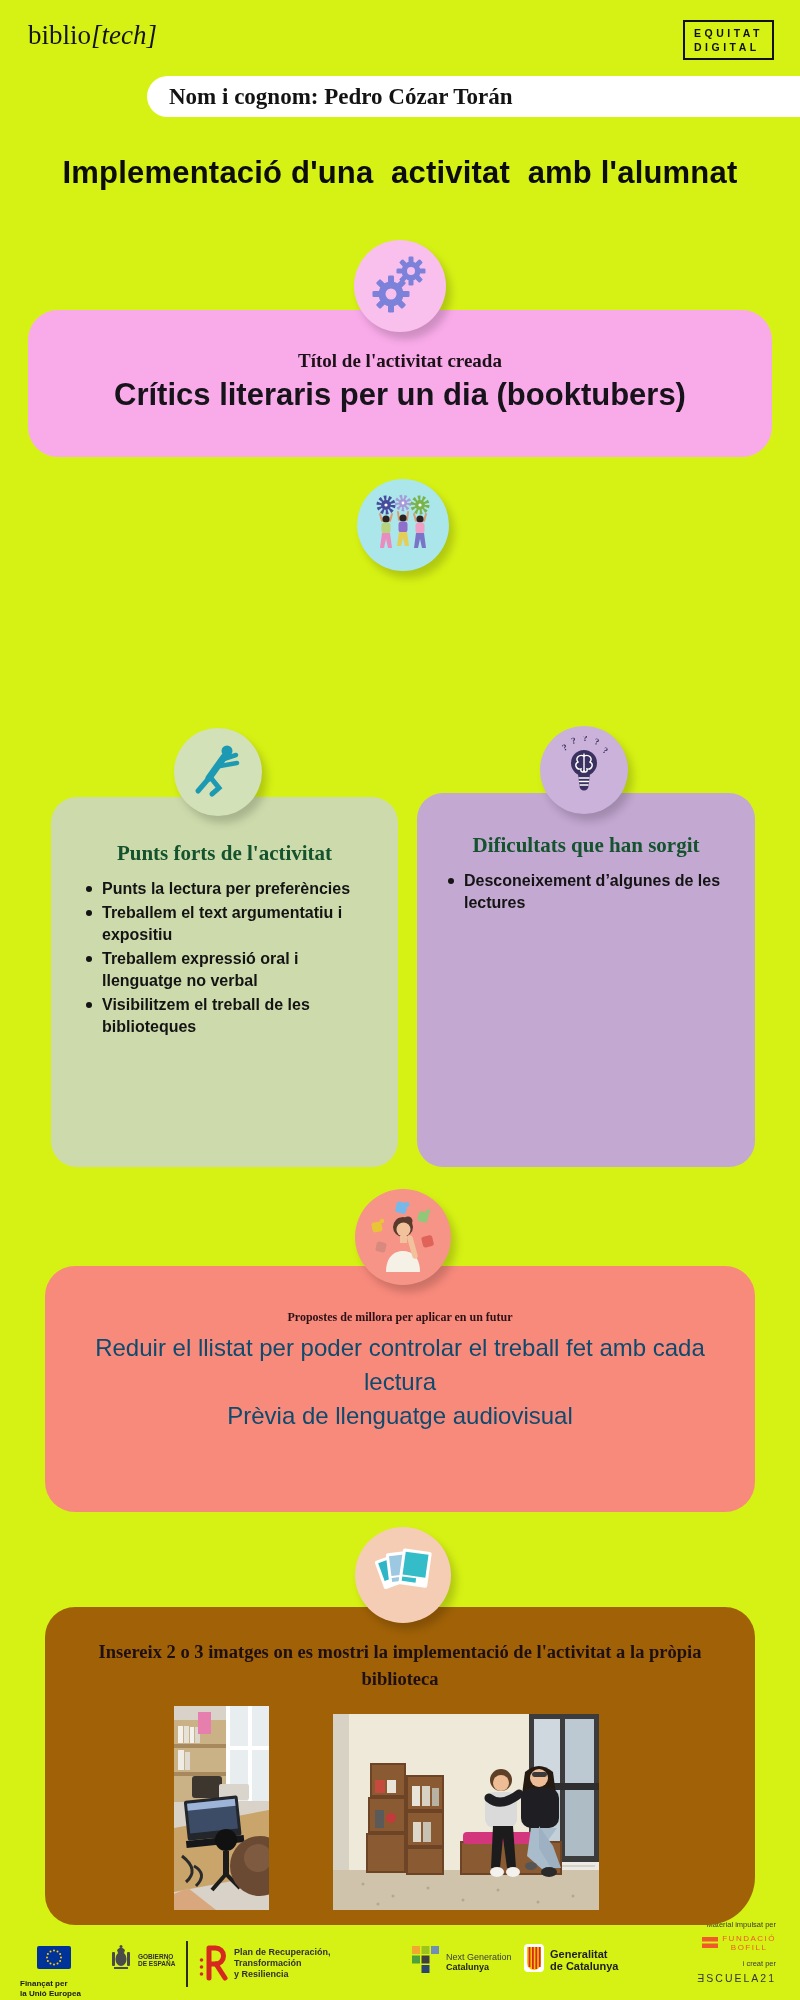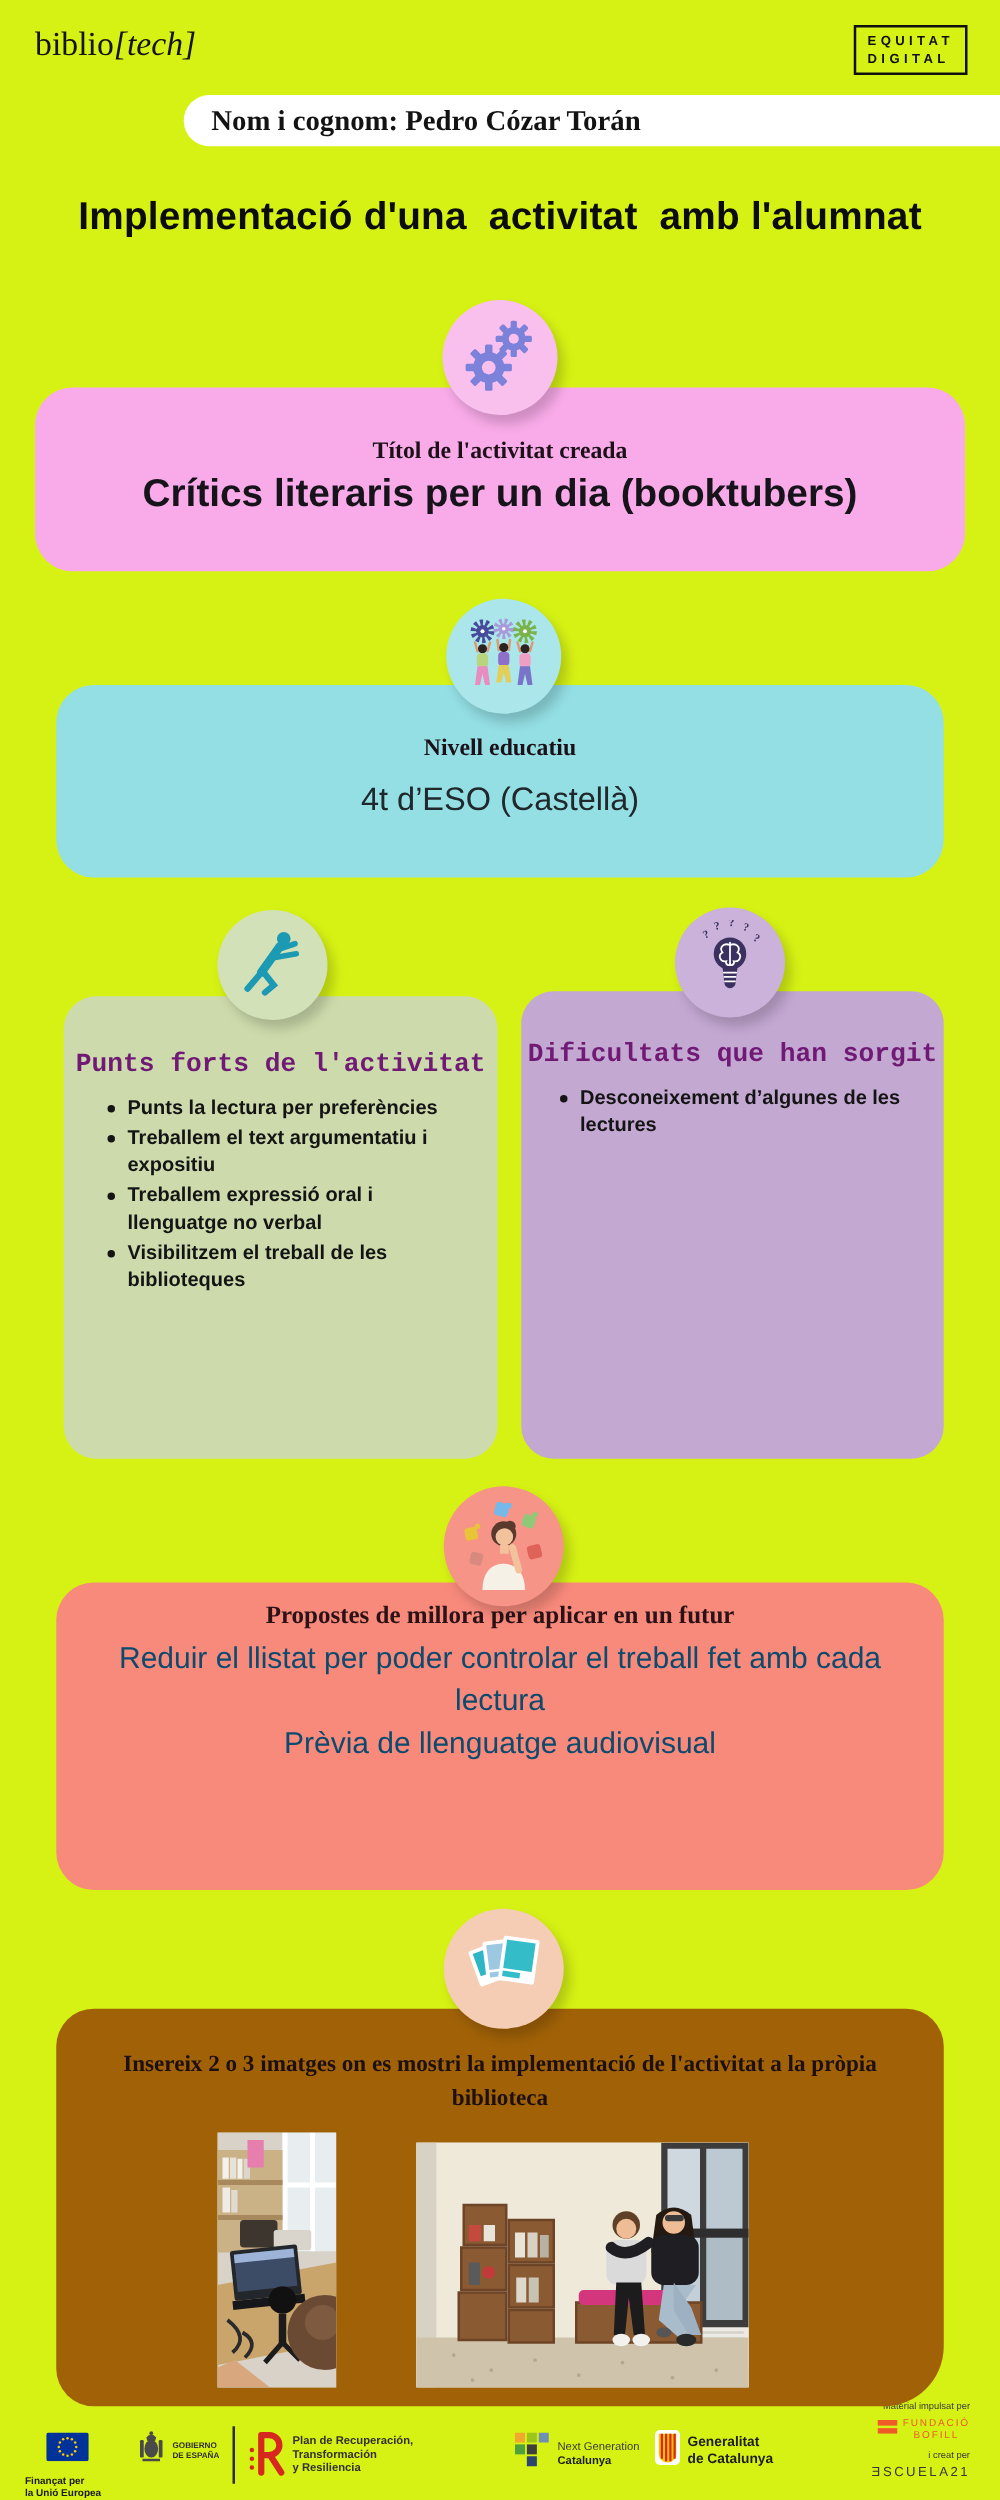--- a/index.html
+++ b/index.html
@@ -29,30 +29,30 @@
 
   .cyan-circle{left:357px;top:479px;width:92px;height:92px;background:#abe6ea;}
   .cyan-box{left:45px;top:548px;width:710px;height:154px;background:#93dfe4;}
   .cyan-box .sec-label{margin-top:40px;font-size:19px;}
   .cyan-box .sec-value{margin-top:14px;font-size:26px;font-weight:400;color:#20282c;}
 
   .green-circle{left:174px;top:728px;width:88px;height:88px;background:#d3e1b8;}
   .green-box{left:51px;top:797px;width:347px;height:370px;background:#cddbac;border-radius:26px;}
   .purple-circle{left:540px;top:726px;width:88px;height:88px;background:#cbb2da;}
   .purple-box{left:417px;top:793px;width:338px;height:374px;background:#c3a8d2;border-radius:26px;}
-  .col-title{font-family:Liberation Mono, monospace;font-weight:bold;font-size:21px;color:#701a75;margin-top:44px;}
+  .col-title{font-family:Liberation Serif, serif;font-weight:bold;font-size:21px;color:#14532d;margin-top:44px;}
   .purple-box .col-title{margin-top:40px;}
   .bullets{text-align:left;margin:12px 18px 0 34px;}
   .purple-box .bullets{margin-left:30px;}
   .bullet-item{position:relative;padding-left:17px;font-size:16px;font-weight:bold;color:#141414;line-height:22px;margin-bottom:2px;}
   .bullet-item::before{content:"";position:absolute;left:1px;top:8px;width:6px;height:6px;border-radius:50%;background:#141414;}
 
   .salmon-circle{left:355px;top:1189px;width:96px;height:96px;background:#f79488;}
   .salmon-box{left:45px;top:1266px;width:710px;height:246px;background:#f88a7c;}
-  .salmon-box .sec-label{margin-top:15px;font-size:20px;color:#2a1216;}
+  .salmon-box .sec-label{margin-top:44px;font-size:12px;color:#2a1216;}
   .improve-lines{margin:6px auto 0;width:660px;}
   .improve-line{font-size:24px;font-weight:400;color:#0c4a6e;line-height:34px;text-align:center;}
 
   .peach-circle{left:355px;top:1527px;width:96px;height:96px;background:#f5cdb4;}
   .peach-box{left:45px;top:1607px;width:710px;height:318px;background:#a16207;border-radius:30px 30px 48px 30px;}
   .peach-title{font-family:"Liberation Serif",serif;font-weight:bold;font-size:18.5px;line-height:27px;color:#1d0f12;width:648px;margin:32px auto 0;}
   .photo{position:absolute;overflow:hidden;background:#ddd;}
   .photo svg{display:block;}
   .photo1{left:129px;top:99px;width:95px;height:204px;}
   .photo2{left:288px;top:107px;width:266px;height:196px;}
@@ -158,24 +158,20 @@
         <rect x="11.5" y="32.5" width="9" height="11" rx="3" fill="#b9d47e"></rect>
         <path d="M12,43 l-2,15 h4 l2,-9 l2,9 h4 l-2,-15 z" fill="#e98cc0"></path>
         <circle cx="33" cy="28" r="3.6" fill="#2c2220"></circle>
         <rect x="28.5" y="31.5" width="9" height="11" rx="3" fill="#8f6fc9"></rect>
         <path d="M29,42 l-2,14 h4 l2,-8 l2,8 h4 l-2,-14 z" fill="#e3cf57"></path>
         <circle cx="50" cy="29" r="3.6" fill="#2c2220"></circle>
         <rect x="45.5" y="32.5" width="9" height="11" rx="3" fill="#ef9fc4"></rect>
         <path d="M46,43 l-2,15 h4 l2,-9 l2,9 h4 l-2,-15 z" fill="#7a74c9"></path>
       </svg>
     </span>
-  </div>
-  <div class="abs box cyan-box">
-    <div class="sec-label">Nivell educatiu</div>
-    <div class="sec-value">4t d’ESO (Castellà)</div>
   </div>
 
   <div class="abs circle green-circle">
     <span>
       <svg width="60" height="60" viewBox="0 0 60 60">
         <g stroke="#1d9ab3" stroke-linecap="round" fill="#1d9ab3">
           <circle cx="39" cy="11" r="5.5" stroke="none"></circle>
           <path d="M36,17 L21,38" stroke-width="7" fill="none"></path>
           <path d="M33,20 L48,15" stroke-width="4.5" fill="none"></path>
           <path d="M32,26 L49,23" stroke-width="4.5" fill="none"></path>

